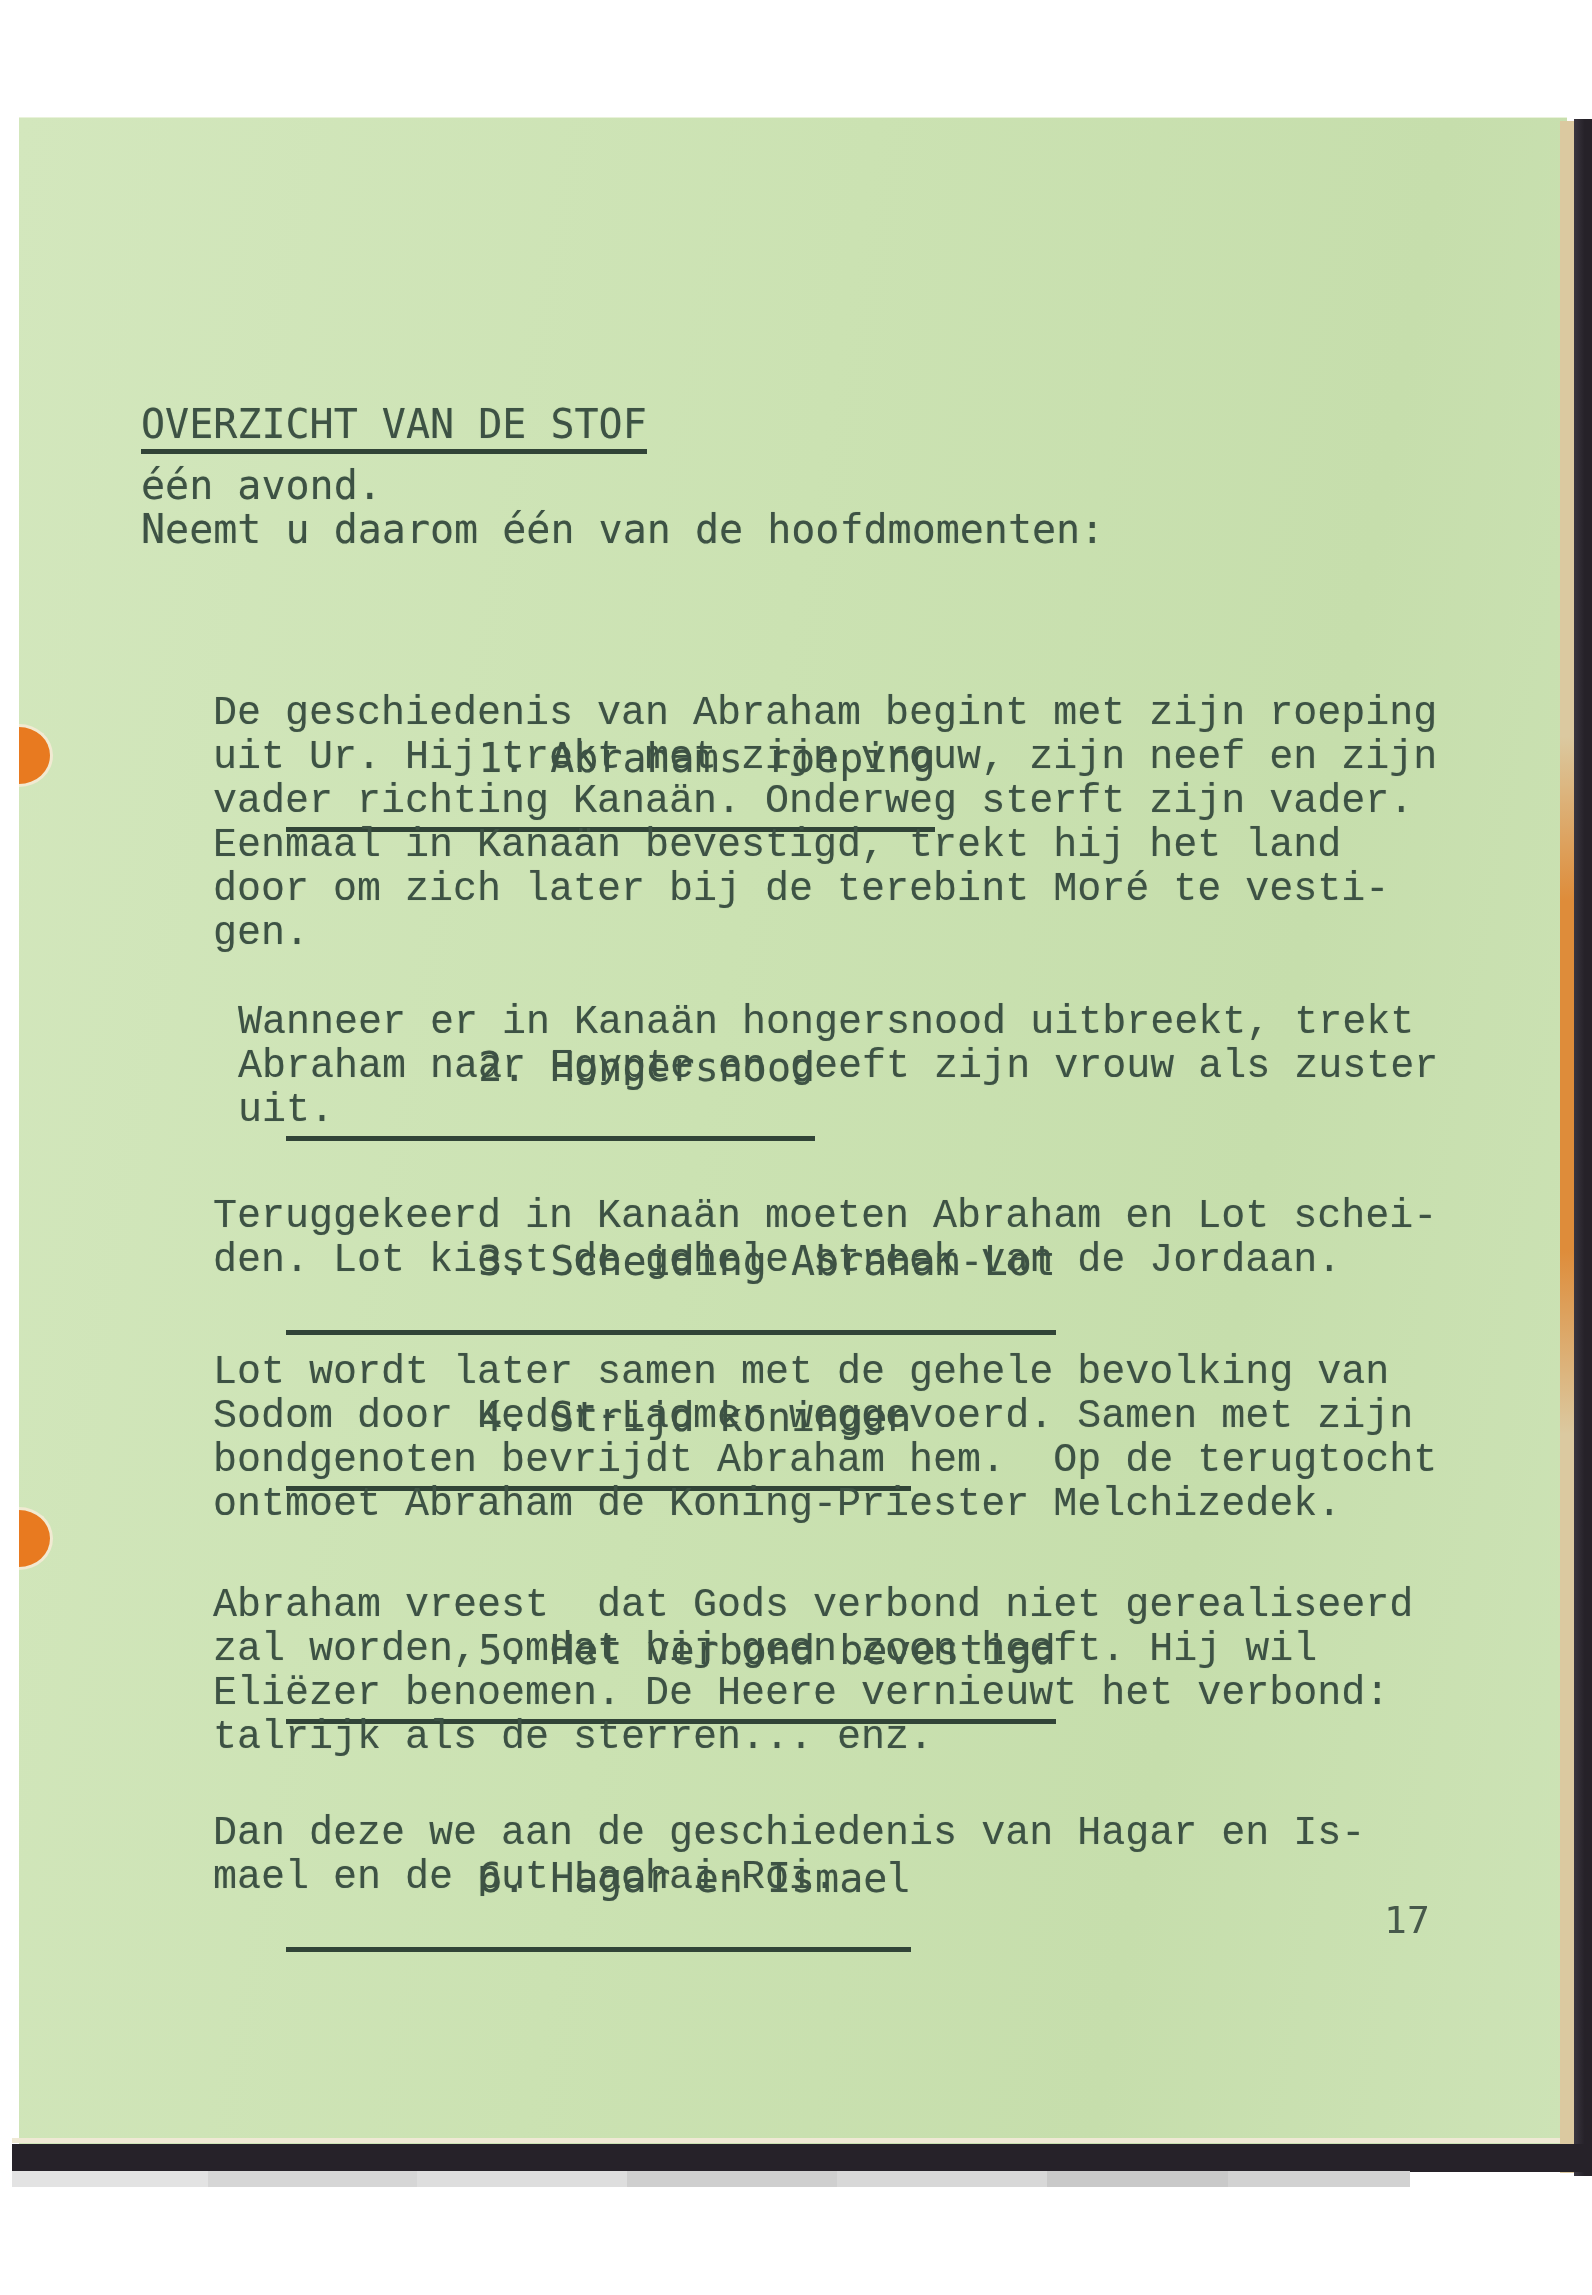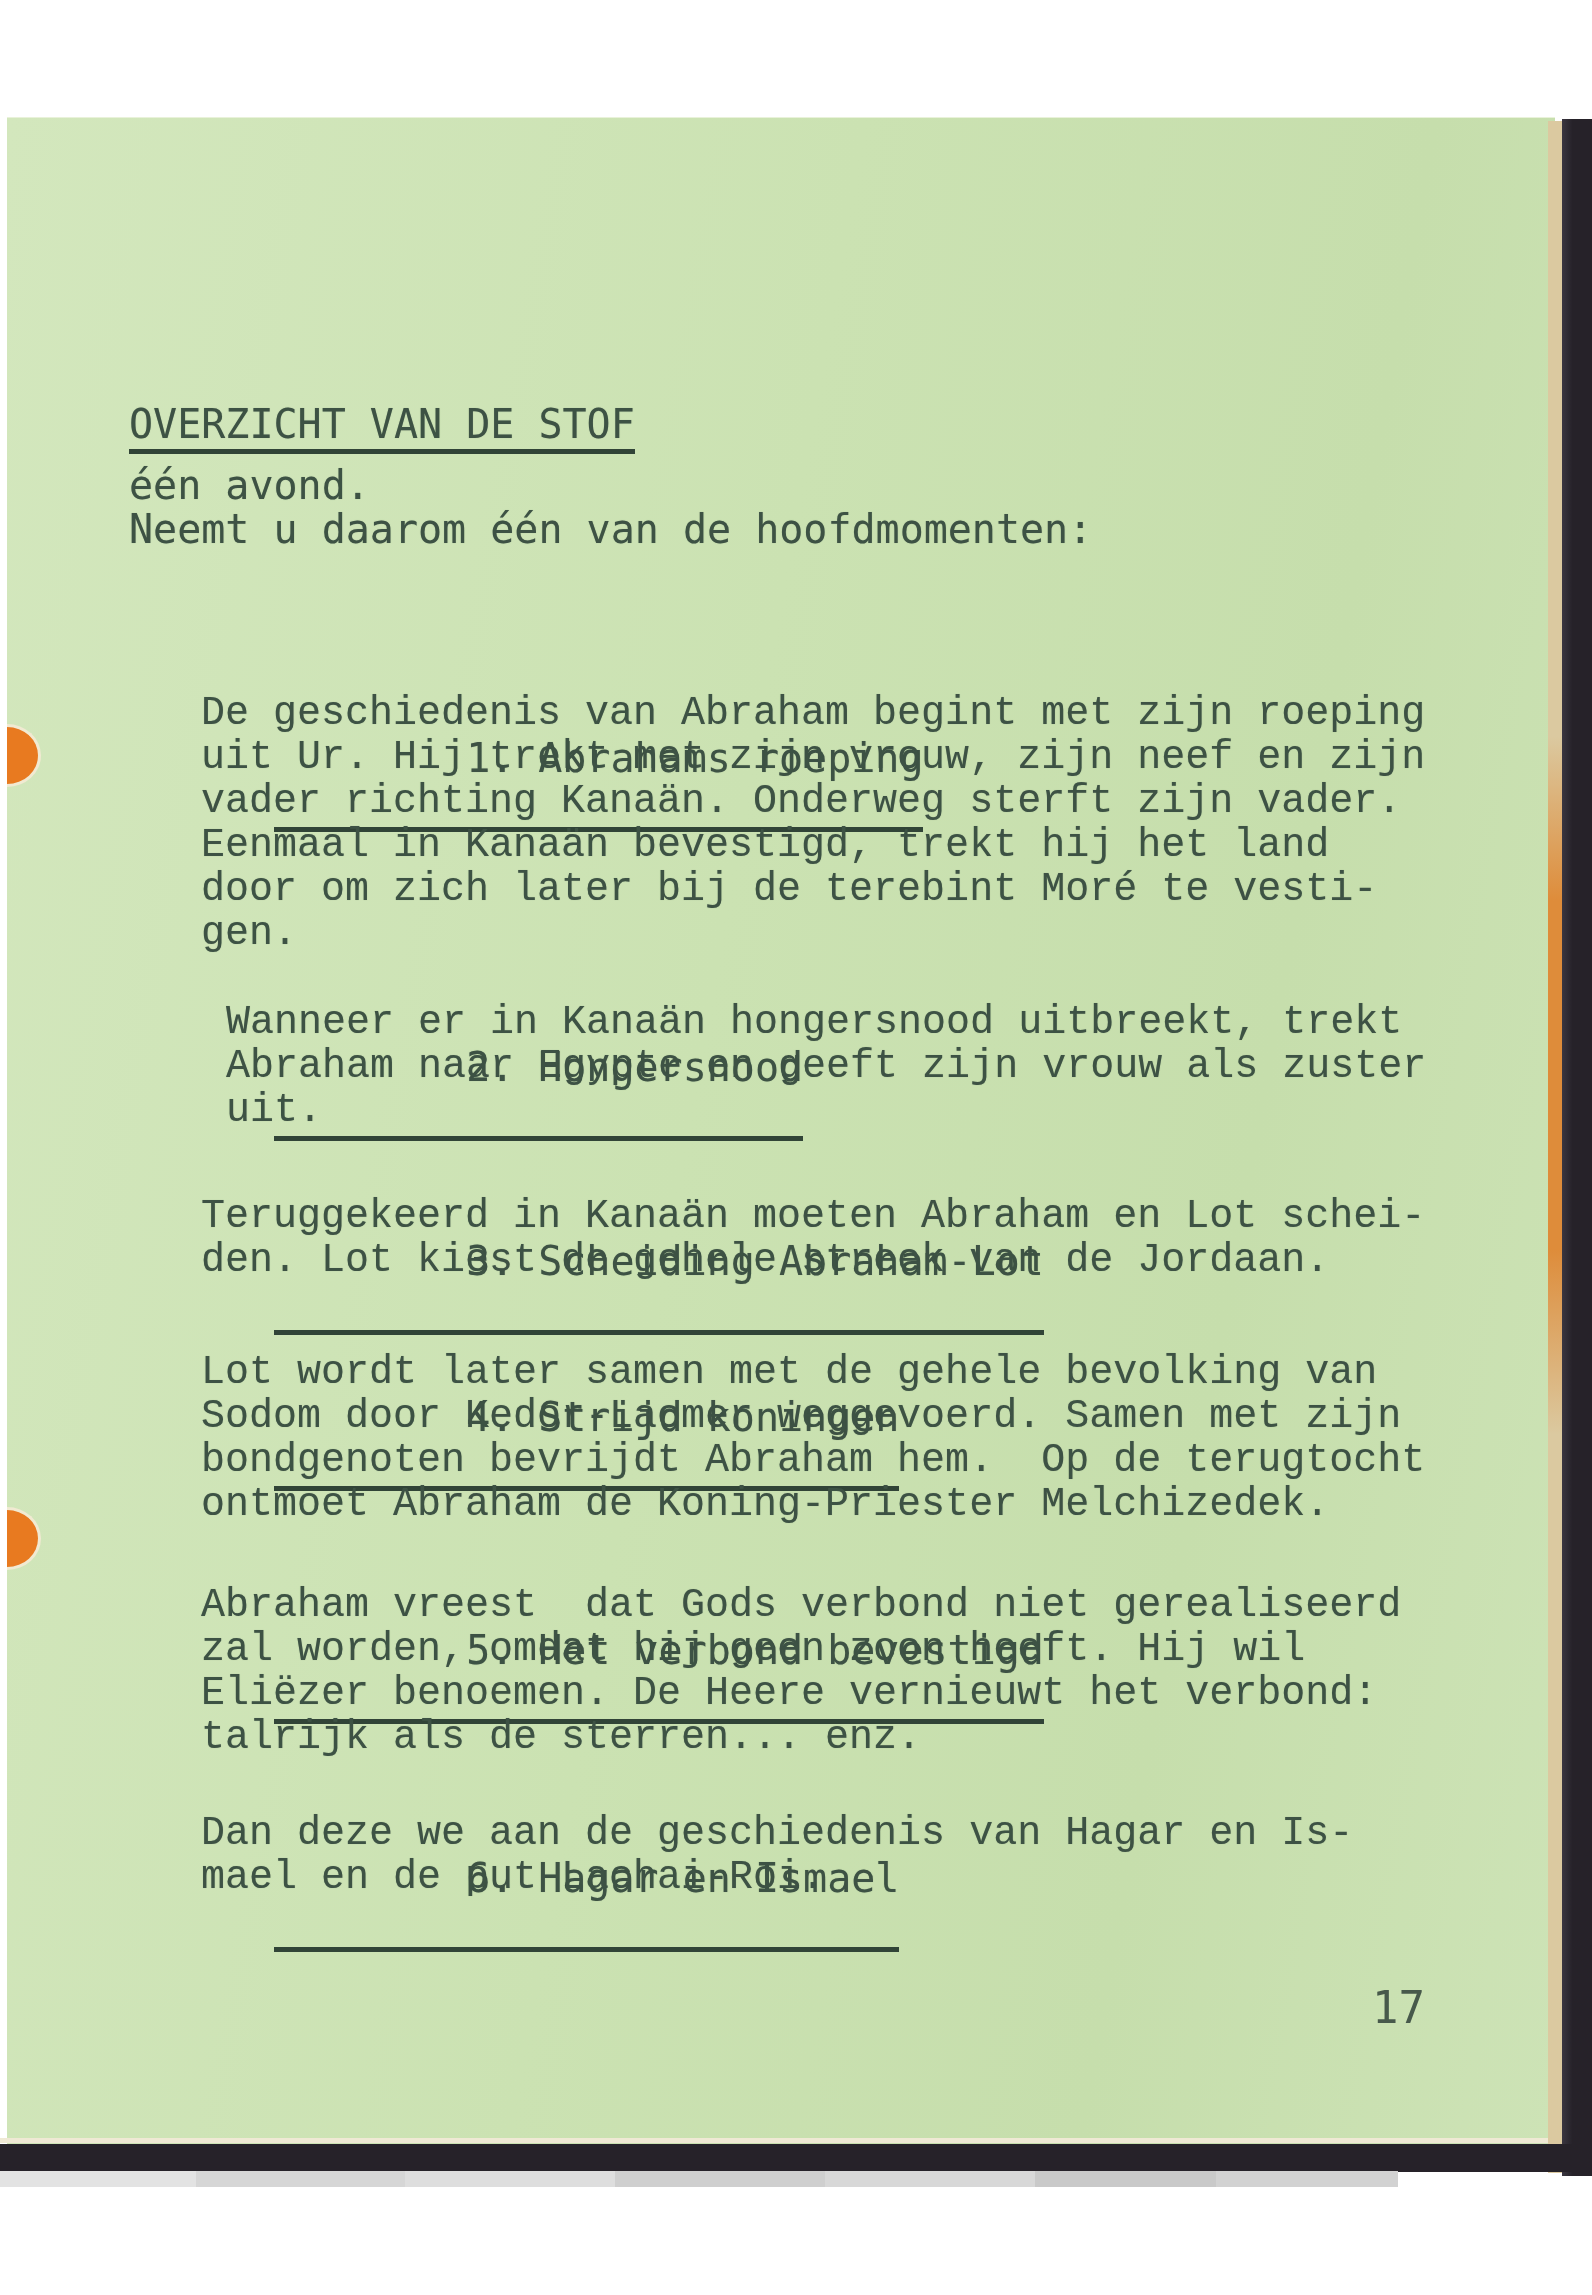--- a/index.html
+++ b/index.html
@@ -11,21 +11,21 @@
     --edge_tan:#dbc9a0;
     --edge_orange:#de8c3a;
   }
   html,body{margin:0;padding:0;}
   body{
     width:1592px;height:2295px;
     background:#ffffff;
     overflow:hidden;
     font-family:"DejaVu Sans Mono","Liberation Mono",monospace;
   }
-  .canvas{position:relative;width:1344px;height:2295px;background:#ffffff;}
+  .canvas{position:relative;width:1344px;height:2295px;background:#ffffff;margin-left:12px;}
 
   
   .page{
     position:absolute;left:7px;top:117px;width:1548px;height:2028px;
     background:linear-gradient(100deg,#d3e7bd 0%,var(--paper) 45%,#c6deac 75%,#cde3b6 100%);
     border-top:1.7px solid #e9f2da;
   }
 
   
   .edge-tan{
@@ -71,21 +71,21 @@
   }
   .line{white-space:pre;height:44px;}
   .underlined{
     display:inline-block;
     padding-bottom:2.6px;
     border-bottom:5.2px solid var(--underline);
   }
   .num{display:inline-block;width:72px;}
   .body{margin-left:72px;font-family:Liberation Mono, monospace;}
   .body.extra{margin-left:97px;}
-  .pagenum{position:absolute;left:1372px;top:1986px;color:#47594b;font-size:44px;line-height:44px;}
+  .pagenum{position:absolute;left:1372px;top:1898px;color:#47594b;font-size:38px;line-height:44px;}
 
   .title-block{top:402px;}
   .intro-block{top:463px;}
 </style>
 </head>
 <body>
 
 <div class="canvas">
 
   <div class="page"></div>

